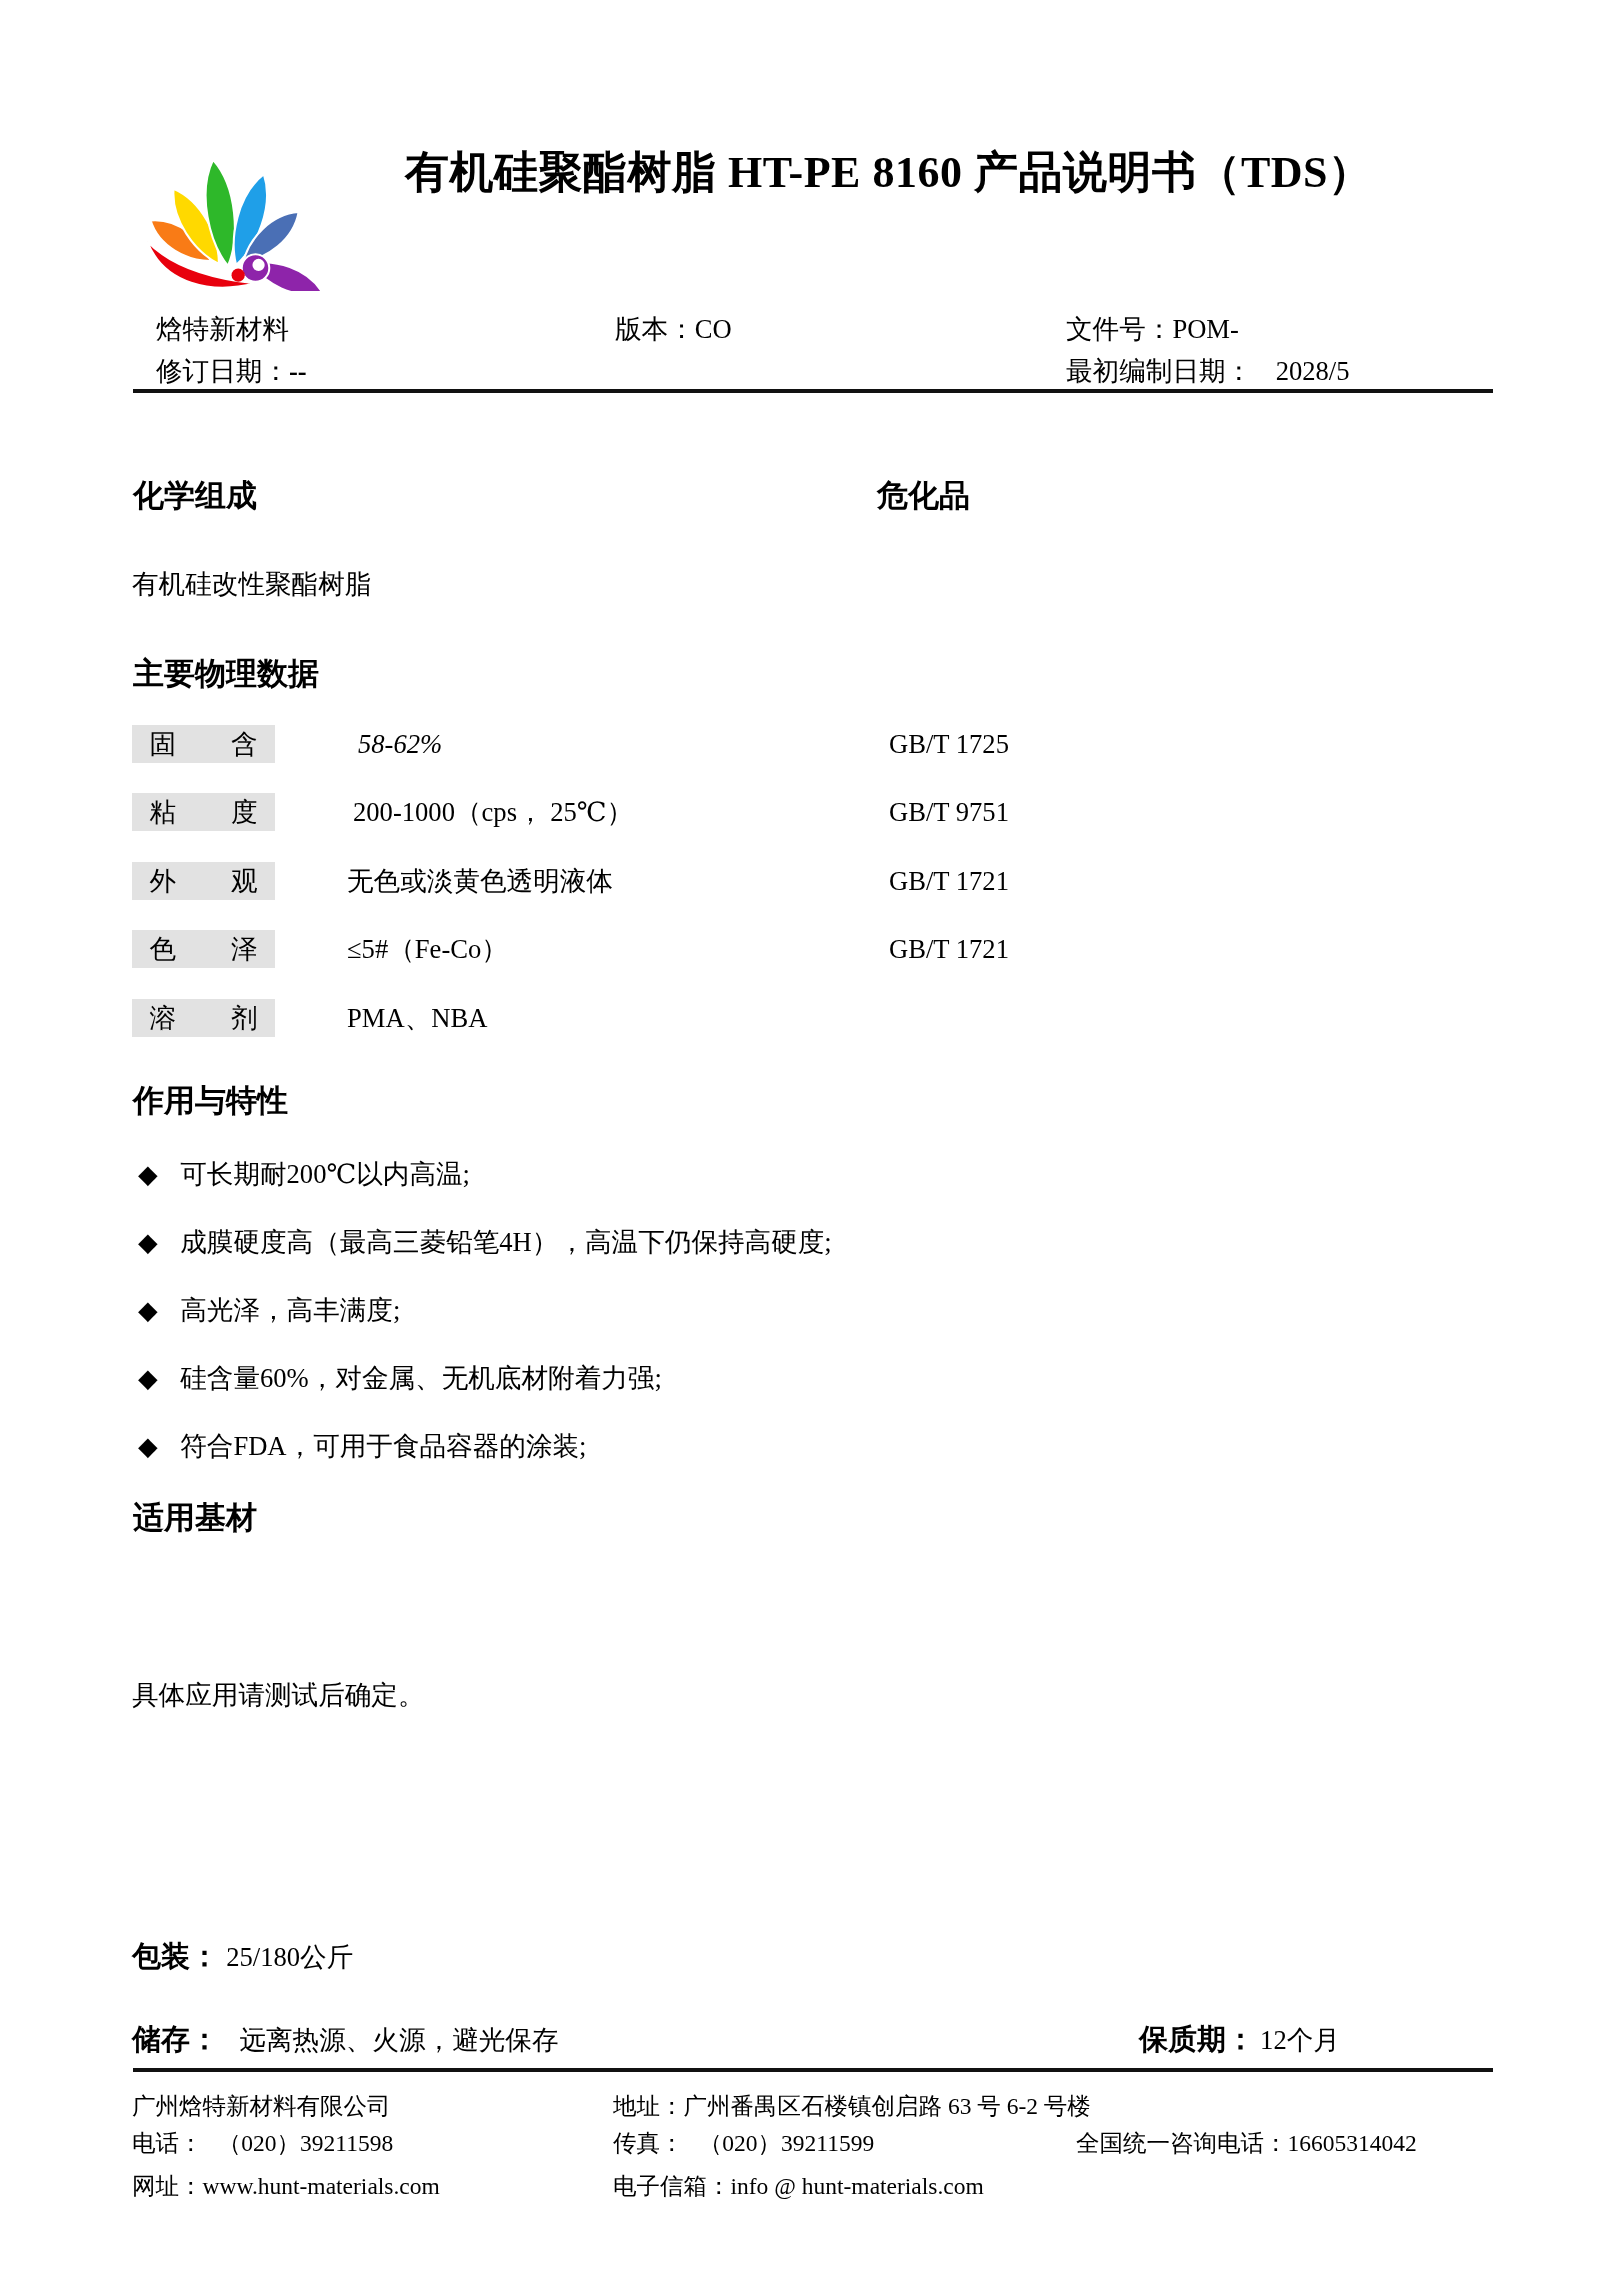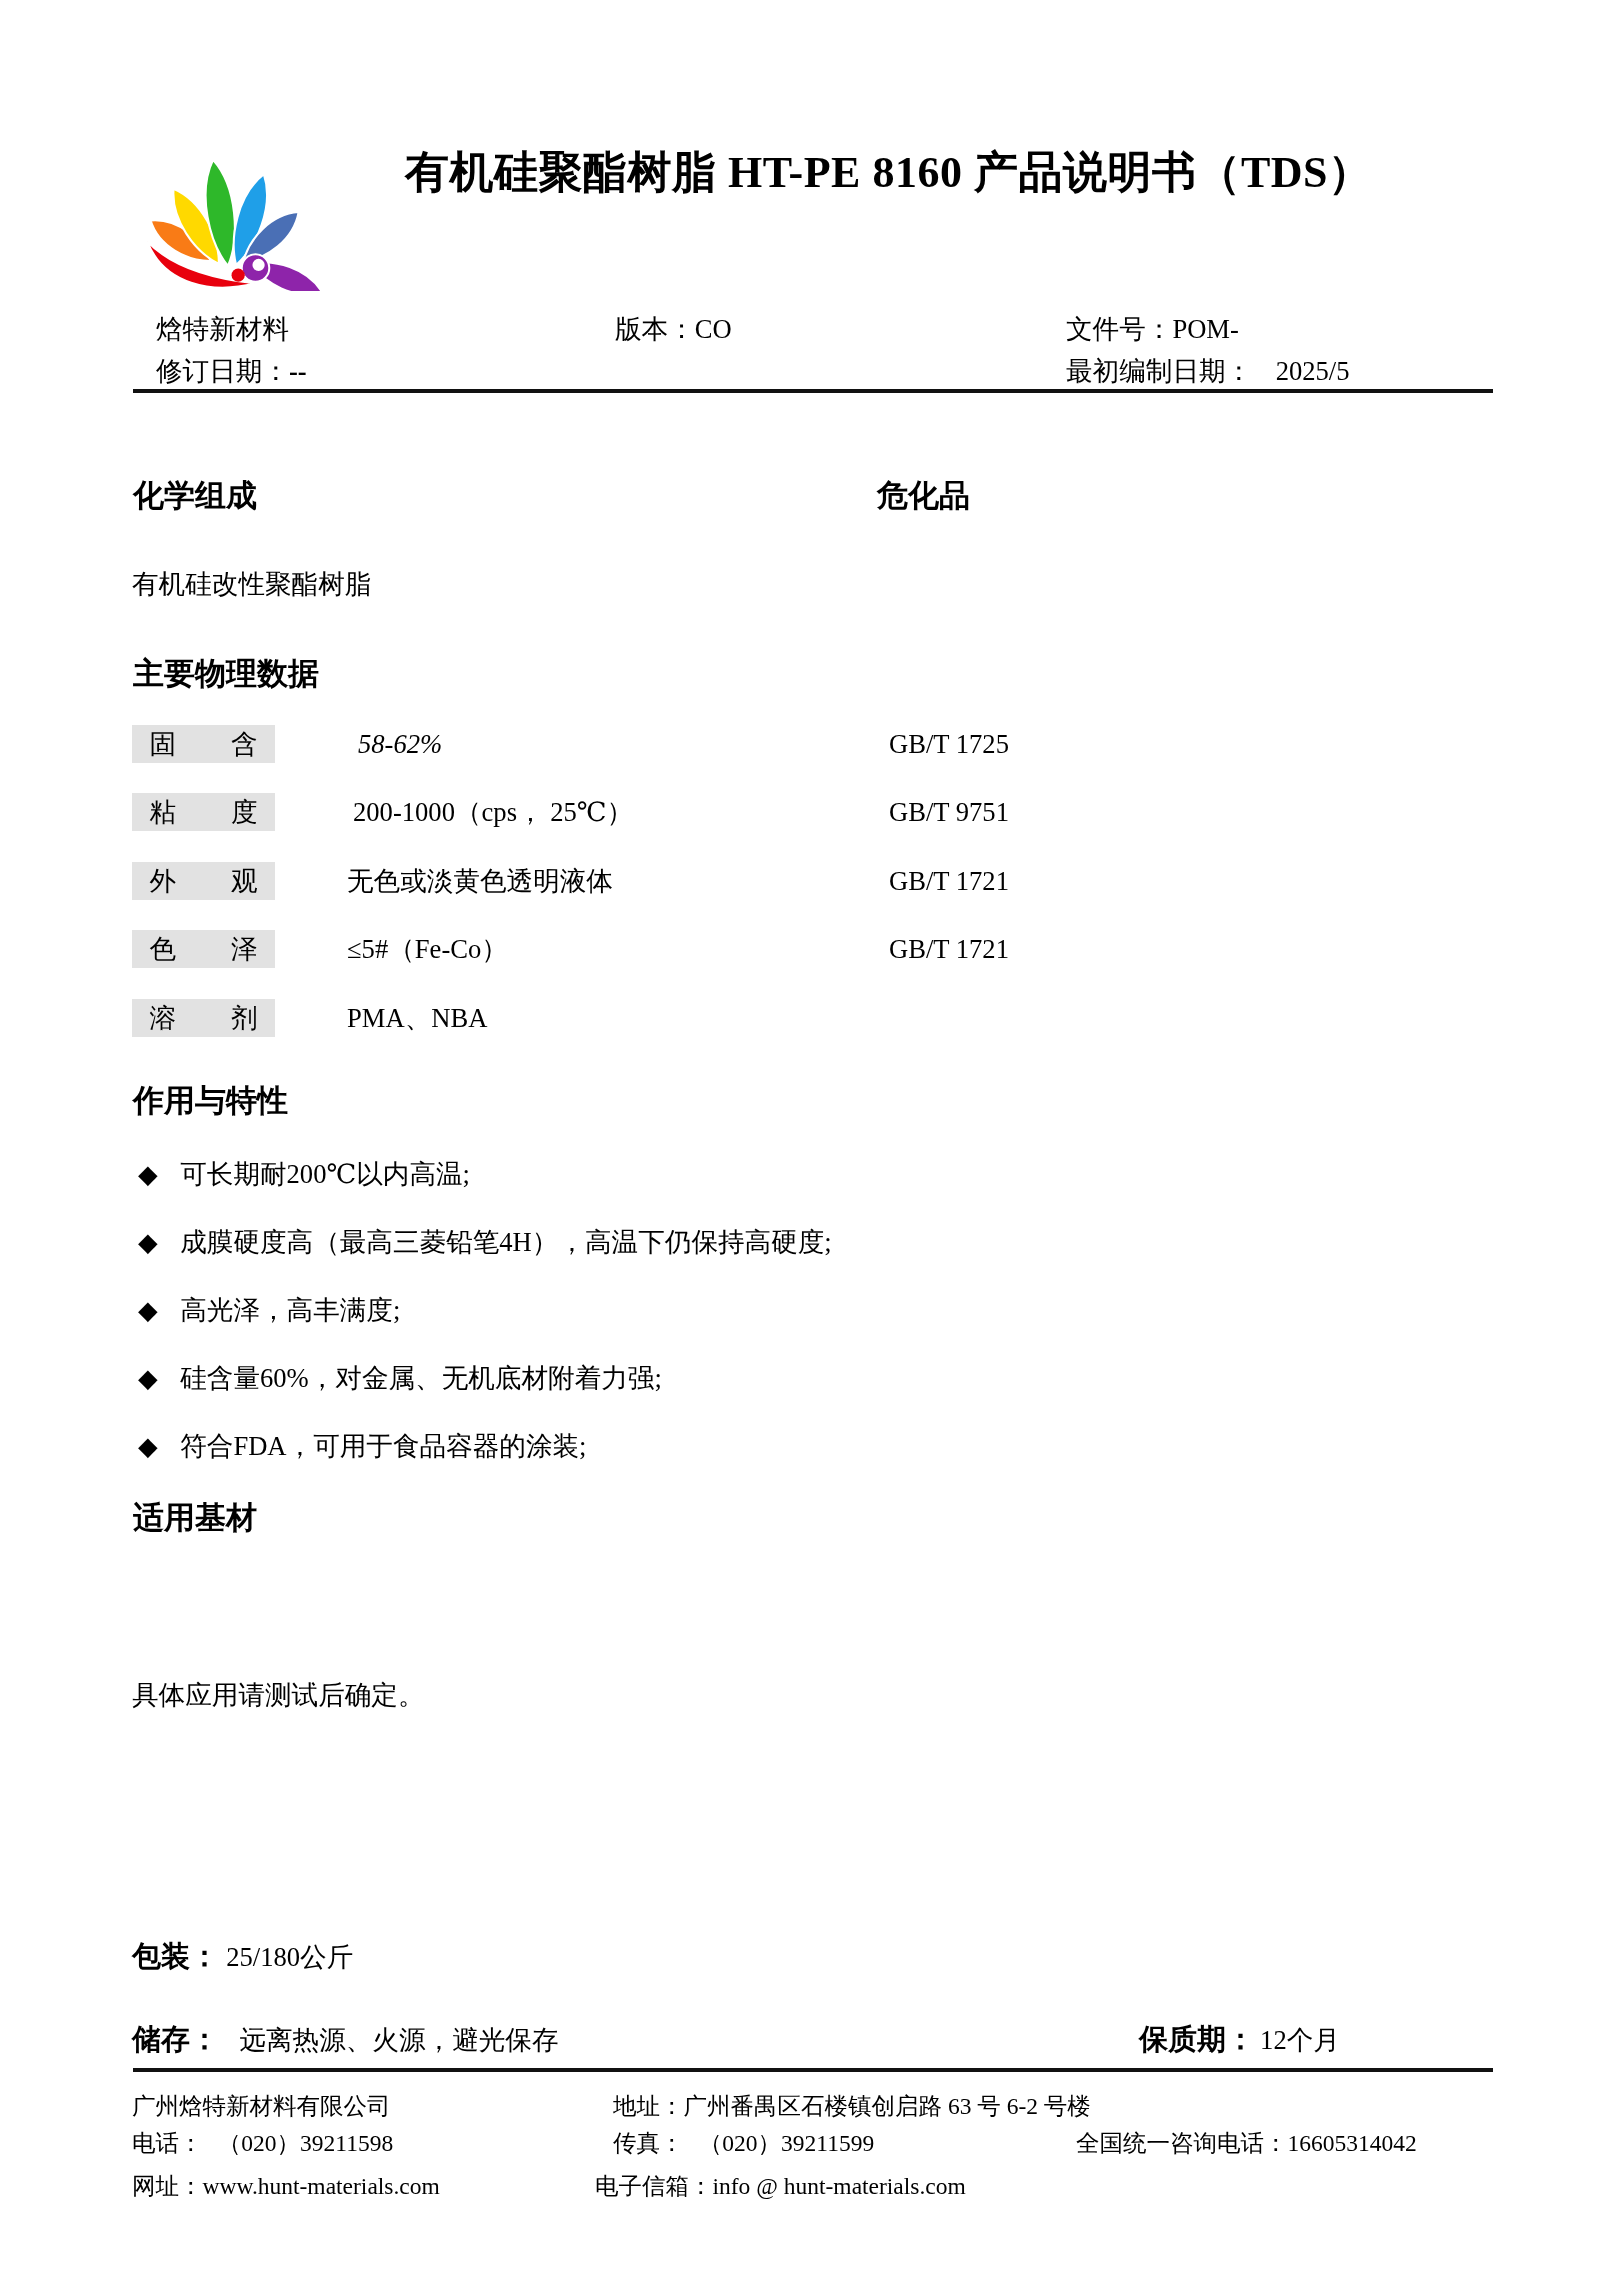--- a/index.html
+++ b/index.html
@@ -90,21 +90,21 @@
   <div class="abs info-text" style="left:615px;top:316px;">
     <span>版本：</span><span>CO</span>
   </div>
   <div class="abs info-text" style="left:1066px;top:316px;">
     <span>文件号：</span><span>POM-</span>
   </div>
   <div class="abs info-text" style="left:156px;top:358px;">
     <span>修订日期：</span><span style="font-weight:bold;">--</span>
   </div>
   <div class="abs info-text" style="left:1066px;top:358px;">
-    <span>最初编制日期：</span><span style="margin-left:23.5px;">2025/5</span>
+    <span>最初编制日期：</span><span style="margin-left:23.5px;">2028/5</span>
   </div>
 
   <div class="rule" style="top:389px;"></div>
 
   <div class="abs heading" style="left:133px;top:480px;">化学组成</div>
   <div class="abs heading" style="left:877px;top:480px;">危化品</div>
   <div class="abs body-text" style="left:132px;top:571px;">有机硅改性聚酯树脂</div>
 
   <div class="abs heading" style="left:133px;top:658px;">主要物理数据</div>
 
@@ -194,18 +194,18 @@
   <div class="abs footer-text" style="left:613px;top:2132px;">
     <span>传真：</span><span style="margin-left:15.3px;margin-top:34px;">（020）39211599</span>
   </div>
   <div class="abs footer-text" style="left:1076px;top:2132px;">
     <span>全国统一咨询电话：</span><span>16605314042</span>
   </div>
 
   <div class="abs footer-text" style="left:132px;top:2175px;">
     <span>网址：</span><span>www.hunt-materials.com</span>
   </div>
-  <div class="abs footer-text" style="left:595px;top:2175px;">
+  <div class="abs footer-text" style="left:613px;top:2175px;">
     <span>电子信箱：</span><span>info @ hunt-materials.com</span>
   </div>
 
 </div>
 
 
 </body></html>

